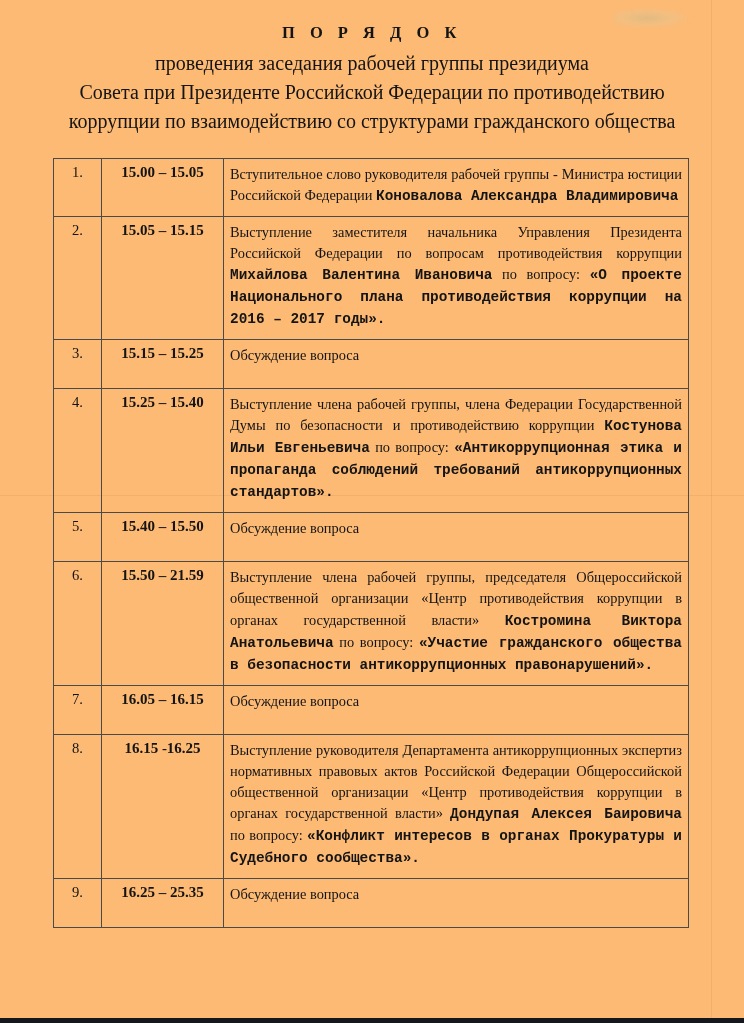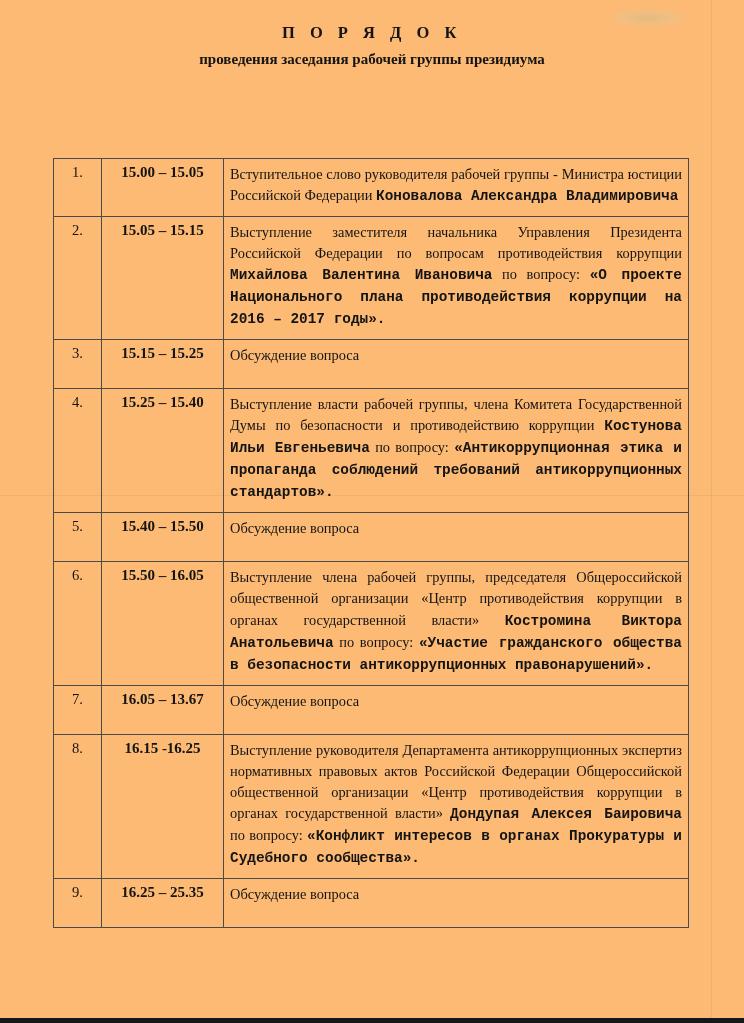--- a/index.html
+++ b/index.html
@@ -60,22 +60,22 @@
     text-align: center;
   }
   .doc-title {
     font-size: 16.5px;
     font-weight: bold;
     letter-spacing: 5.5px;
     margin: 0 0 7px 0;
     line-height: 1.1;
   }
   .doc-subtitle {
-    font-size: 15px;
-    font-weight: bold;
+    font-size: 20px;
+    font-weight: normal;
     line-height: 1.44;
     margin: 4px auto;
     width: 620px;
   }
   .doc-subtitle span { display: block; }
 
   
   .meta-line {
     position: absolute;
     left: 56px;
@@ -138,20 +138,22 @@
 <div class="page">
 
   <div class="scan-smudge"></div>
   <div class="scan-line-v" style="left:711px;"></div>
   <div class="scan-line-h" style="top:495px;"></div>
 
   <div class="header">
     <div class="doc-title">П О Р Я Д О К</div>
     <div class="doc-subtitle">
         <span>проведения заседания рабочей группы президиума</span>
+        <span>Совета при Президенте Российской Федерации по противодействию</span>
+        <span>коррупции по взаимодействию со структурами гражданского общества</span>
       </div>
   </div>
 
 
   <div class="agenda-wrap">
     <table class="agenda">
       <tbody>
           <tr>
             <td class="col-num">1.</td>
             <td class="col-time">15.00 – 15.05</td>
@@ -163,35 +165,35 @@
             <td class="col-desc"><span>Выступление заместителя начальника Управления Президента Российской Федерации по вопросам противодействия коррупции </span><b>Михайлова Валентина Ивановича</b><span> по вопросу: </span><b>«О проекте Национального плана противодействия коррупции на 2016 – 2017 годы».</b></td>
           </tr>
           <tr class="row-short">
             <td class="col-num">3.</td>
             <td class="col-time">15.15 – 15.25</td>
             <td class="col-desc"><span>Обсуждение вопроса</span></td>
           </tr>
           <tr>
             <td class="col-num">4.</td>
             <td class="col-time">15.25 – 15.40</td>
-            <td class="col-desc"><span>Выступление власти рабочей группы, члена Комитета Государственной Думы по безопасности и противодействию коррупции </span><b>Костунова Ильи Евгеньевича</b><span> по вопросу: </span><b>«Антикоррупционная этика и пропаганда соблюдений требований антикоррупционных стандартов».</b></td>
+            <td class="col-desc"><span>Выступление члена рабочей группы, члена Федерации Государственной Думы по безопасности и противодействию коррупции </span><b>Костунова Ильи Евгеньевича</b><span> по вопросу: </span><b>«Антикоррупционная этика и пропаганда соблюдений требований антикоррупционных стандартов».</b></td>
           </tr>
           <tr class="row-short">
             <td class="col-num">5.</td>
             <td class="col-time">15.40 – 15.50</td>
             <td class="col-desc"><span>Обсуждение вопроса</span></td>
           </tr>
           <tr>
             <td class="col-num">6.</td>
-            <td class="col-time">15.50 – 16.05</td>
+            <td class="col-time">15.50 – 21.59</td>
             <td class="col-desc"><span>Выступление члена рабочей группы, председателя Общероссийской общественной организации «Центр противодействия коррупции в органах государственной власти» </span><b>Костромина Виктора Анатольевича</b><span> по вопросу: </span><b>«Участие гражданского общества в безопасности антикоррупционных правонарушений».</b></td>
           </tr>
           <tr class="row-short">
             <td class="col-num">7.</td>
-            <td class="col-time">16.05 – 13.67</td>
+            <td class="col-time">16.05 – 16.15</td>
             <td class="col-desc"><span>Обсуждение вопроса</span></td>
           </tr>
           <tr>
             <td class="col-num">8.</td>
             <td class="col-time">16.15 -16.25</td>
             <td class="col-desc"><span>Выступление руководителя Департамента антикоррупционных экспертиз нормативных правовых актов Российской Федерации Общероссийской общественной организации «Центр противодействия коррупции в органах государственной власти» </span><b>Дондупая Алексея Баировича</b><span> по вопросу: </span><b>«Конфликт интересов в органах Прокуратуры и Судебного сообщества».</b></td>
           </tr>
           <tr class="row-short">
             <td class="col-num">9.</td>
             <td class="col-time">16.25 – 25.35</td>

